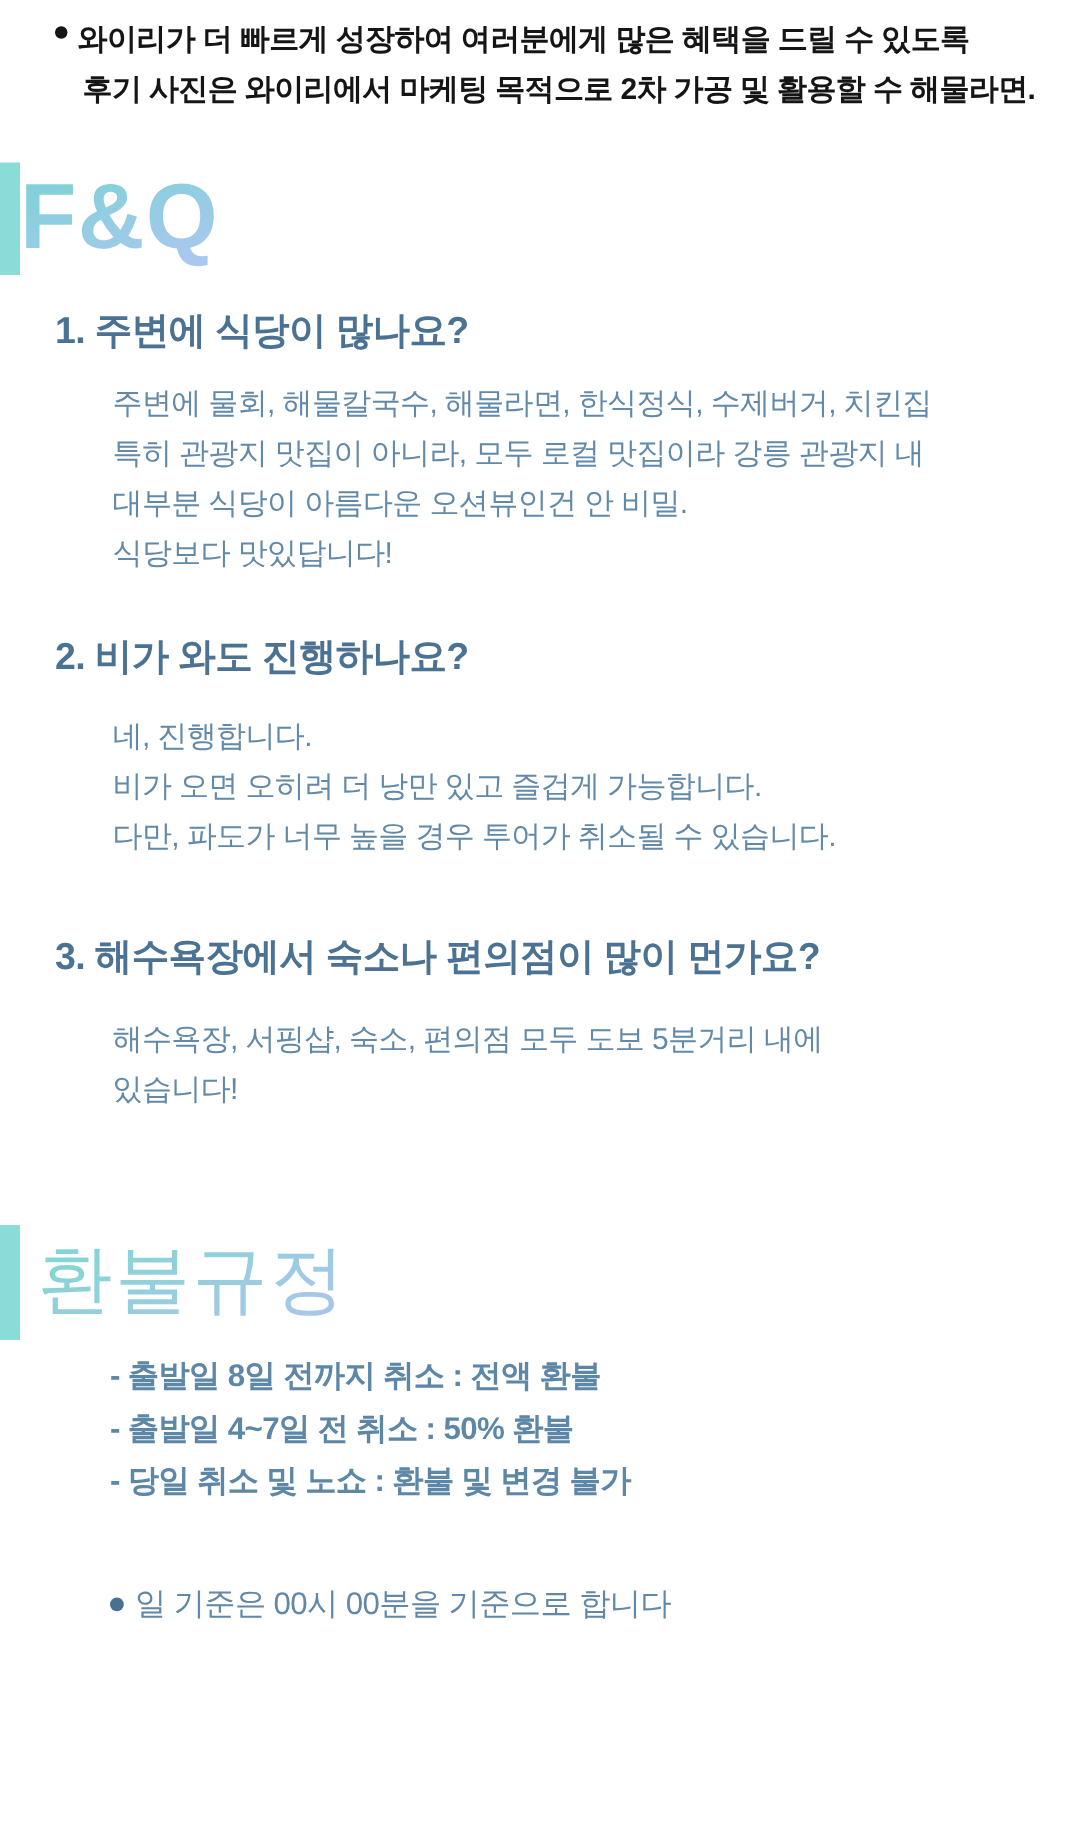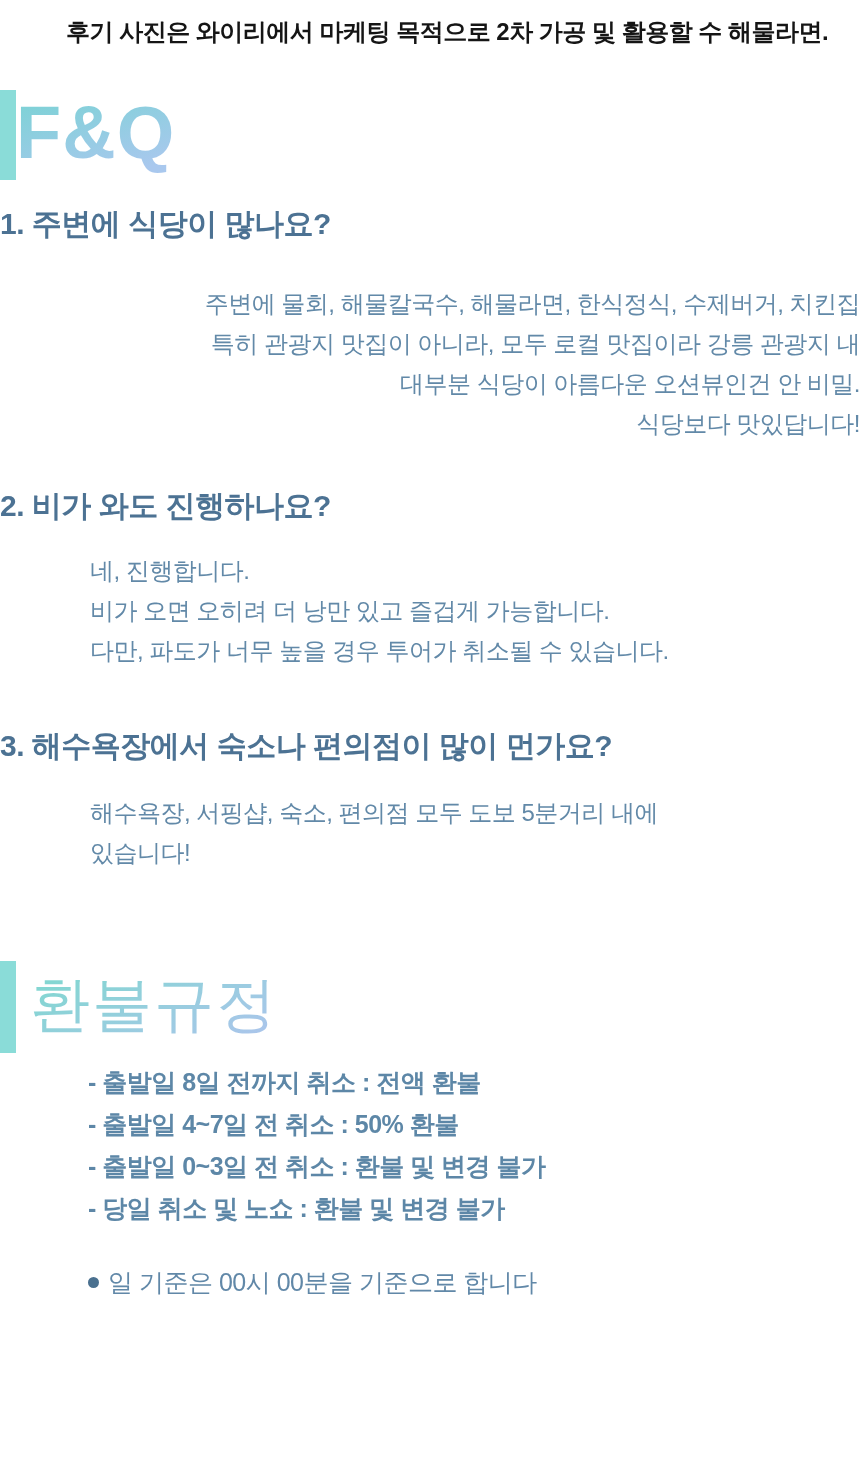--- a/index.html
+++ b/index.html
@@ -65,68 +65,73 @@
     background-clip: text;
     color: transparent;
   }
 
   
   .faq-item .question {
     color: #4c7293;
     font-size: 30px;
     font-weight: 700;
     letter-spacing: -0.5px;
+    padding-left: 44px;
   }
   .faq-item .answers {
     padding-left: 90px;
     color: #6289a8;
     font-size: 24px;
     font-weight: 500;
     line-height: 40px;
     letter-spacing: -0.5px;
   }
   .q1 { margin-top: 24px; }
-  .a1 { margin-top: 39px; text-align: right; }
+  .a1 { margin-top: 18px; }
   .q2 { margin-top: 42px; }
   .a2 { margin-top: 24px; }
   .q3 { margin-top: 55px; }
   .a3 { margin-top: 26px; }
 
   
   .refund-rules {
     margin-top: 8px;
     padding-left: 88px;
     color: #5d87a7;
     font-size: 25px;
     font-weight: 600;
     line-height: 42px;
     letter-spacing: -0.5px;
   }
   .refund-note {
     position: relative;
-    margin-top: 36px;
+    margin-top: 60px;
     padding-left: 108px;
     color: #6188a8;
     font-size: 25px;
     font-weight: 500;
     line-height: 34px;
     letter-spacing: -0.5px;
   }
   .note-bullet {
     position: absolute;
     left: 88px; top: 12px;
     width: 11px; height: 11px;
     border-radius: 50%;
     background: #4a708f;
   }
 </style>
 </head>
 <body>
 
 <div class="intro">
+  <div class="intro-line1">
+    <span class="intro-bullet"></span>
+    <span>와이리가 더 빠르게 성장하여 여러분에게 많은 혜택을 드릴 수 있도록</span>
+  </div>
   <div class="intro-line2">
     <span>후기 사진은 와이리에서 마케팅 목적으로 2차 가공 및 활용할 수 해물라면.</span>
   </div>
 </div>
 
 <div class="section-heading heading-faq">
   <div class="heading-bar"></div>
   <div class="heading-text">F&amp;Q</div>
 </div>
 
@@ -158,20 +163,19 @@
 </div>
 
 <div class="section-heading heading-refund">
   <div class="heading-bar"></div>
   <div class="heading-text">환불규정</div>
 </div>
 
 <div class="refund-rules">
   <div>- 출발일 8일 전까지 취소 : 전액 환불</div>
   <div>- 출발일 4~7일 전 취소 : 50% 환불</div>
-  <div>- 출발일 0~3일 전 취소 : 환불 및 변경 불가</div>
   <div>- 당일 취소 및 노쇼 : 환불 및 변경 불가</div>
 </div>
 
 <div class="refund-note">
   <span class="note-bullet"></span>
   <span>일 기준은 00시 00분을 기준으로 합니다</span>
 </div>
 
 </body></html>

